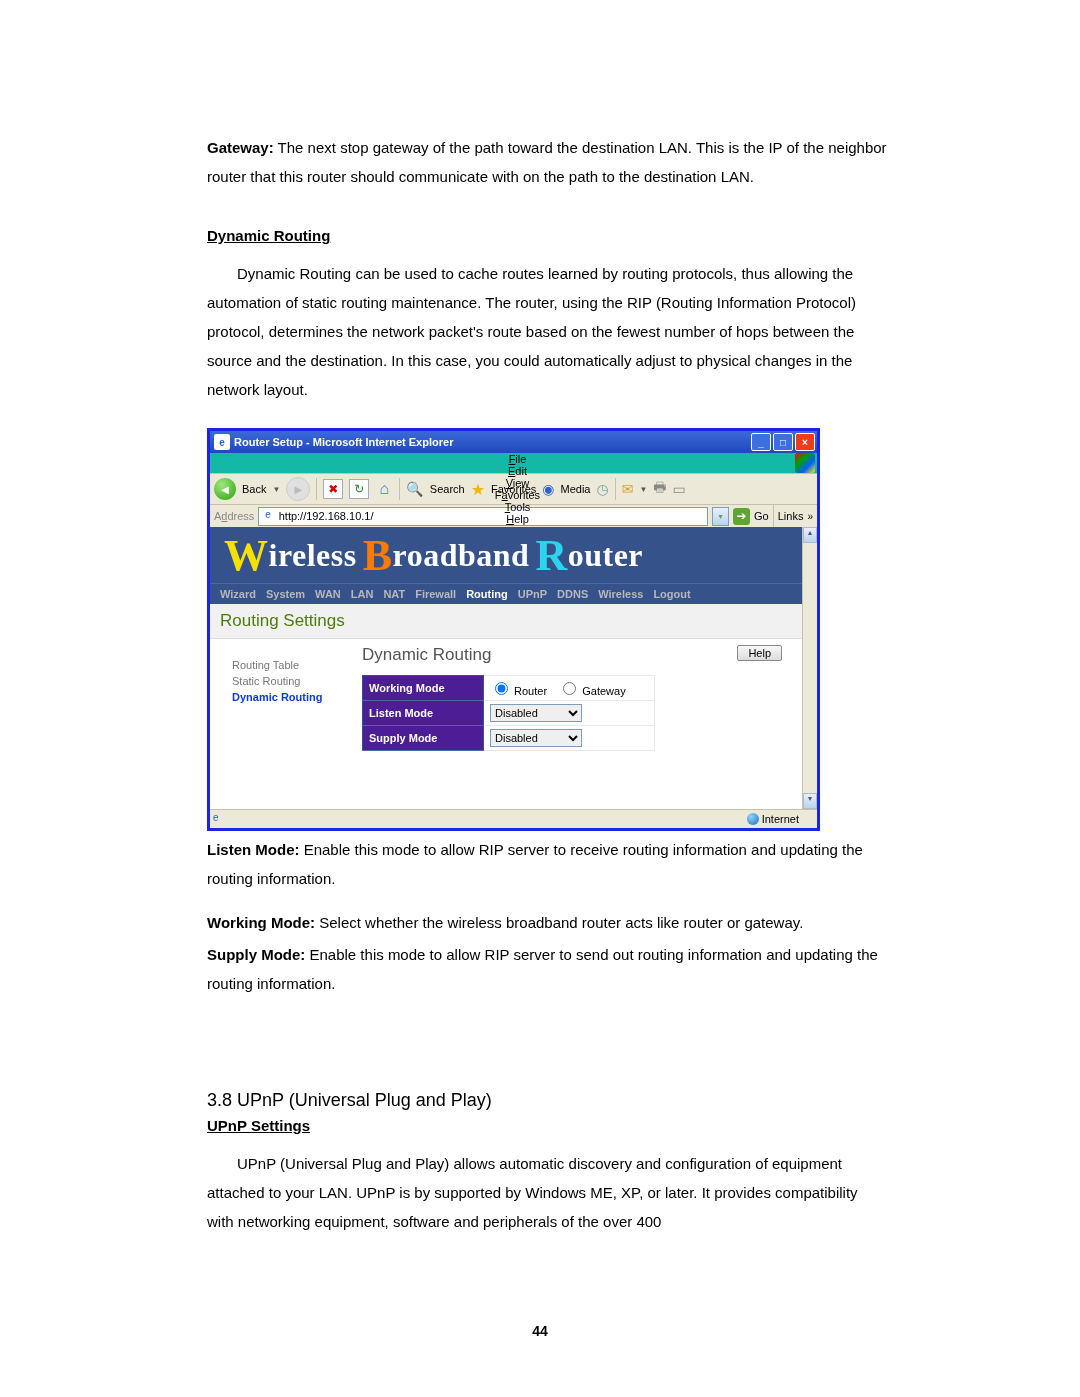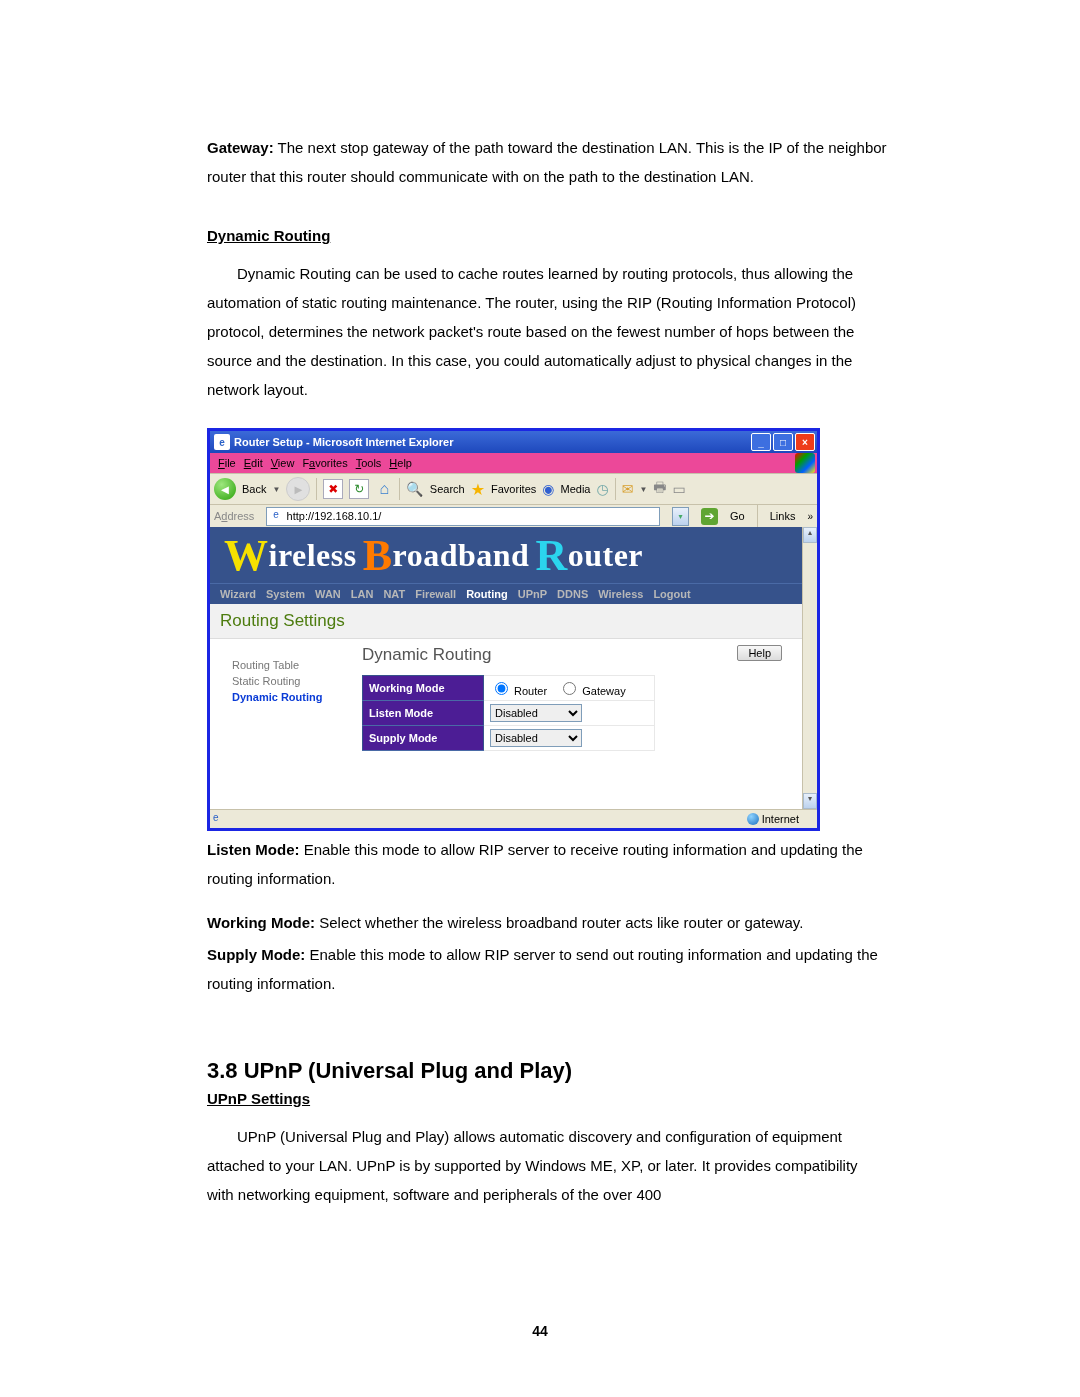--- a/index.html
+++ b/index.html
@@ -9,37 +9,37 @@
   .indent{text-indent:30px;}
   .shot{border:3px solid #1b26e3;margin:24px 0 16px 0;width:607px;}
   
   .tb{height:22px;background:linear-gradient(#3b6ad8,#1e48bc);display:flex;align-items:center;font-size:11px;color:#fff;font-weight:bold;}
   .tb .ie{width:16px;height:16px;margin:0 4px;display:flex;align-items:center;justify-content:center;color:#2b62c8;background:#fff;border-radius:2px;font-size:10px;font-weight:bold;}
   .tb .btns{margin-left:auto;display:flex;gap:2px;margin-right:2px;}
   .tb .btn{width:18px;height:16px;border:1px solid #fff;border-radius:2px;display:flex;align-items:center;justify-content:center;font-size:10px;color:#fff;font-weight:bold;}
   .tb .btn.cls{background:#ee3c1a;}
   .tb .btn.min,.tb .btn.max{background:#3d6fe0;}
   
-  .menu{height:20px;background:#ec4899;border-bottom:1px solid #c7c1aa;display:flex;align-items:center;font-size:11px;color:#000;position:relative;}
+  .menu{height:20px;background:#14b8a6;border-bottom:1px solid #c7c1aa;display:flex;align-items:center;font-size:11px;color:#000;position:relative;flex-direction:column;}
   .menu span{margin-left:8px;cursor:default;}
   .menu span u{text-decoration:underline;}
   .menu .flag{position:absolute;right:2px;top:0;width:20px;height:20px;background:linear-gradient(135deg,#ff0000,#00a000,#0060ff,#ffea00);border-radius:3px;}
   
   .tool{height:30px;background:#ece9d8;border-bottom:1px solid #c7c1aa;display:flex;align-items:center;font-size:11px;gap:6px;padding-left:4px;}
   .circ{width:22px;height:22px;border-radius:50%;display:flex;align-items:center;justify-content:center;font-size:13px;}
   .grn{background:radial-gradient(circle at 35% 30%,#9ee77e,#2aa20a);color:#fff;}
   .gry{background:#e0e0e0;color:#bbb;border:1px solid #ccc;}
   .sq{width:18px;height:18px;border:1px solid #aab;display:flex;align-items:center;justify-content:center;background:#fff;font-size:12px;}
   .red{color:#d00;}
   .tool .txt{color:#000;}
   .sep{width:1px;height:22px;background:#c7c1aa;}
   .star{color:#f6b400;font-size:16px;}
   .blu{color:#3060d0;}
   
-  .addr{height:22px;background:#ece9d8;display:flex;align-items:center;font-size:11px;padding:0 4px;gap:12px;}
+  .addr{height:22px;background:#ece9d8;display:flex;align-items:center;font-size:11px;padding:0 4px;gap:4px;}
   .addr .lbl{color:#888;}
   .addr .box{flex:1;height:17px;border:1px solid #7f9db9;background:#fff;display:flex;align-items:center;}
   .addr .box .eic{width:14px;height:14px;margin:0 2px;color:#2b62c8;font-size:10px;text-align:center;}
   .addr .box input{border:none;outline:none;font-size:11px;width:100%;font-family:Arial;}
   .dd{width:15px;height:17px;border:1px solid #7f9db9;background:linear-gradient(#e8f0fb,#bcd2ee);display:flex;align-items:center;justify-content:center;font-size:8px;color:#4a6;}
   .go{width:17px;height:17px;background:#5fa532;border-radius:3px;color:#fff;display:flex;align-items:center;justify-content:center;font-size:12px;}
   
   .bv{display:flex;}
   .bv .sc{width:14px;background:#ece9d8;border-left:1px solid #c7c1aa;display:flex;flex-direction:column;}
   .sc .ar{height:14px;background:linear-gradient(#e8f0fb,#bcd2ee);border:1px solid #abc;font-size:8px;text-align:center;color:#555;}
@@ -63,21 +63,21 @@
   .tbl{margin-top:10px;border-collapse:collapse;font-size:11px;}
   .tbl td.h{background:#4c1d95;color:#fff;font-weight:bold;width:108px;border:1px solid #36528b;border-bottom:1px solid #4a6aa6;padding:5px 6px;}
   .tbl td.v{border:1px solid #e8e8e8;background:#fff;padding:3px 6px;width:158px;}
   .sel{font-size:11px;border:1px solid #7f9db9;padding:1px 0;width:92px;}
   .dbtns{text-align:right;padding:10px 18px 6px 0;}
   .dbtns button{font-size:11px;padding:1px 12px;border:1px solid #888;background:linear-gradient(#f8f8f8,#dcdcdc);border-radius:2px;margin-left:4px;}
   .status{height:18px;background:#ece9d8;border-top:1px solid #c7c1aa;display:flex;align-items:center;font-size:11px;position:relative;}
   .status .done{width:14px;height:14px;margin:0 3px;color:#2b62c8;font-size:10px;}
   .status .inet{position:absolute;right:18px;top:0;height:18px;display:flex;align-items:center;gap:3px;color:#000;}
   .status .inet .globe{width:12px;height:12px;border-radius:50%;background:radial-gradient(circle at 35% 30%,#8fd3ff,#1a70c0);}
-  .head2{font-size:22px;font-weight:bold;margin-top:60px;}
+  .head2{font-size:18px;font-weight:normal;margin-top:92px;}
   .pgno{position:absolute;bottom:58px;left:0;width:100%;text-align:center;font-size:14px;font-weight:bold;}
   label.r{font-size:11px;color:#000;margin-right:8px;}
 </style>
 </head>
 <body>
 
 <div class="page">
 
   <p class="para">
     <b>Gateway:</b><span> The next stop gateway of the path toward the destination LAN. This is the IP of the neighbor router that this router should communicate with on the path to the destination LAN.</span>

